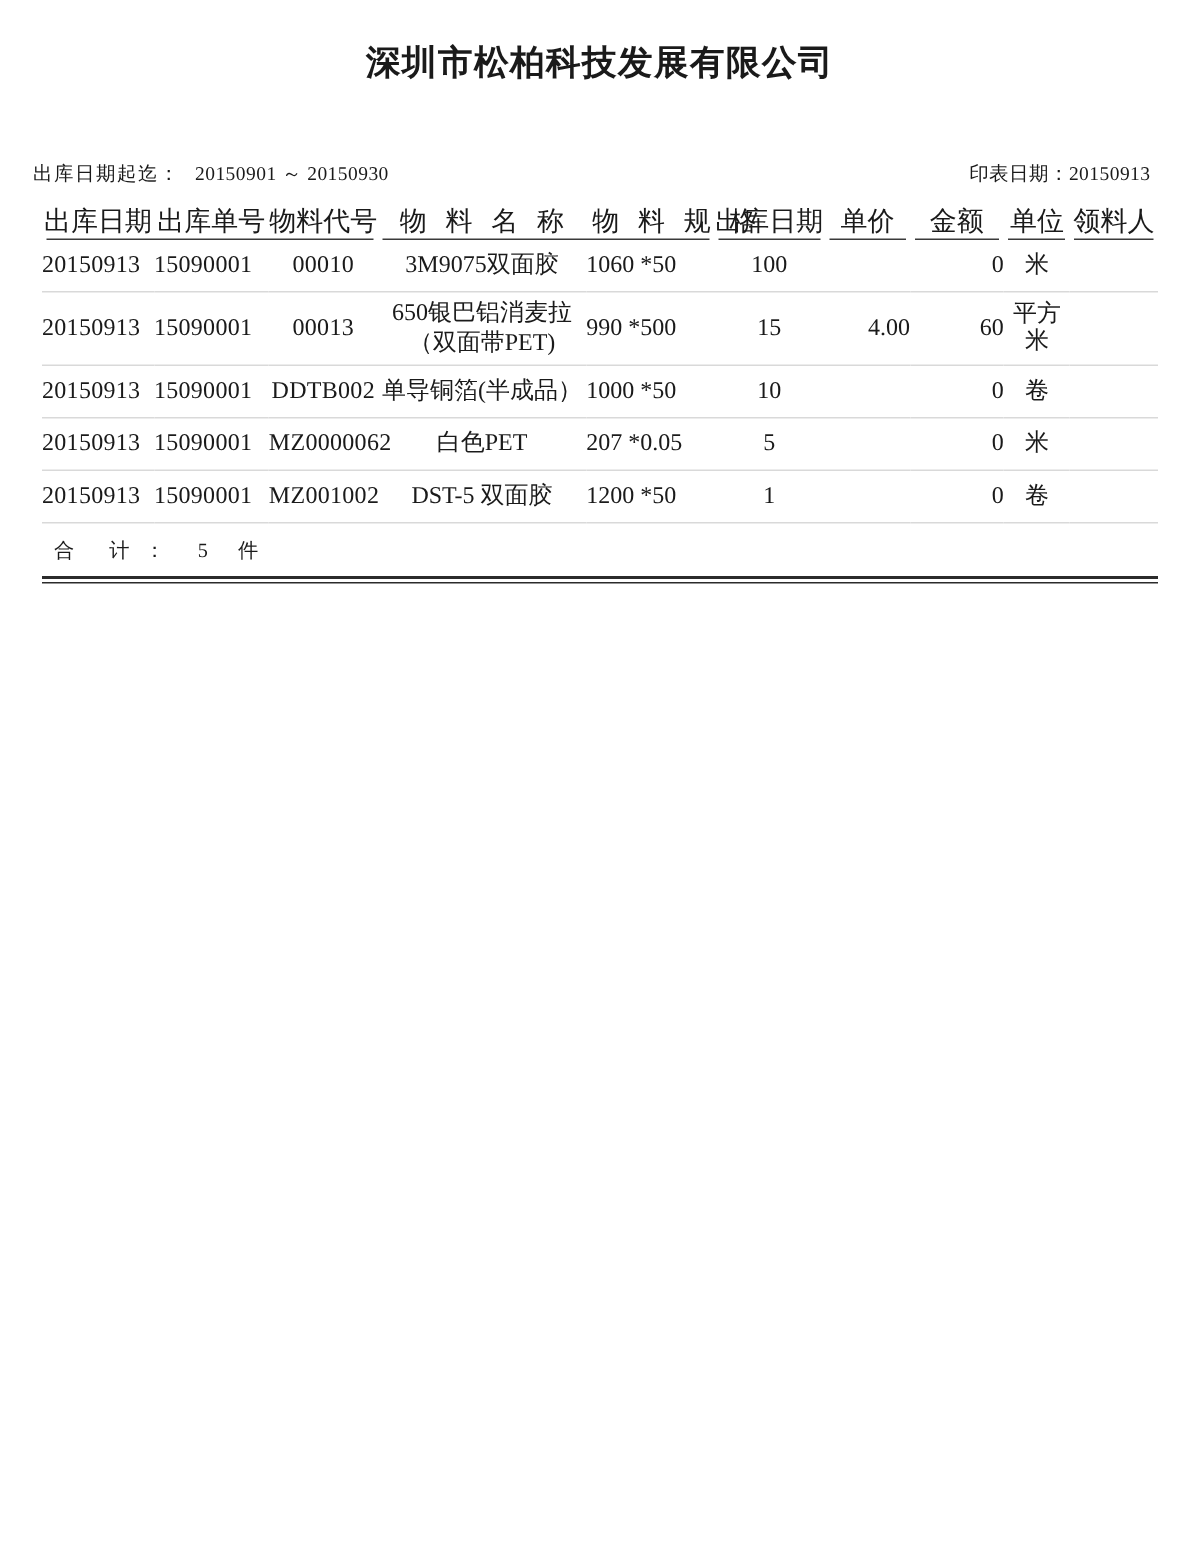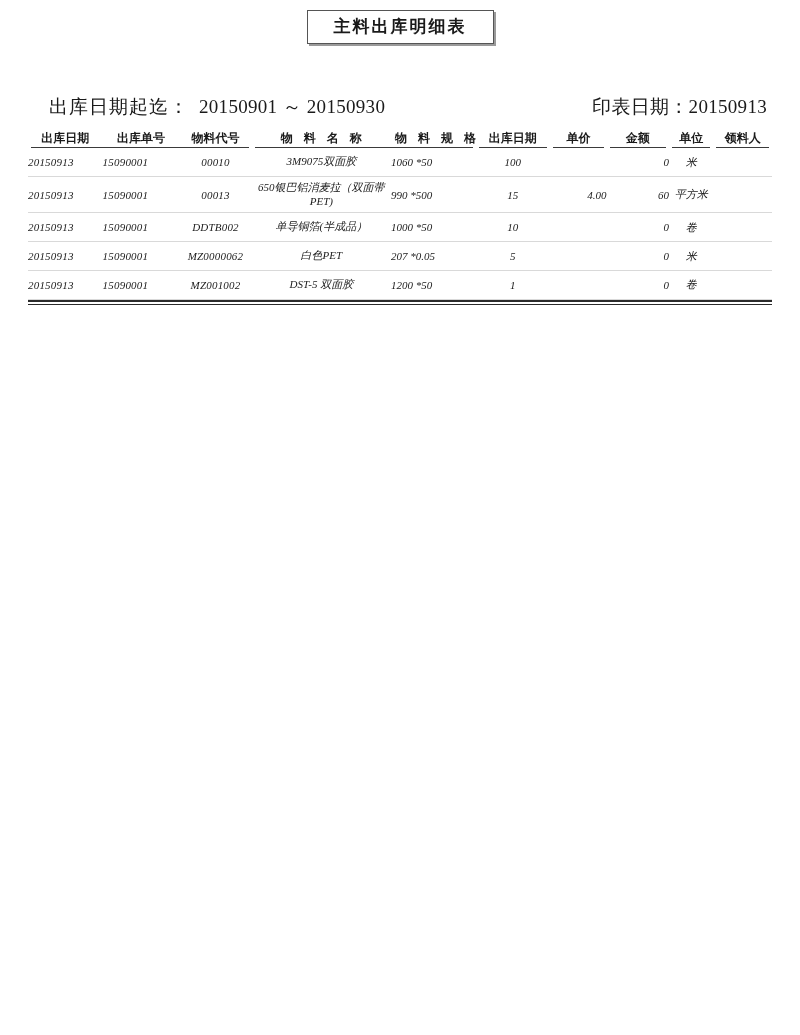--- a/index.html
+++ b/index.html
@@ -42,25 +42,25 @@
     padding: 4px 26px 5px 26px;
     font-size: 17px;
     font-weight: bold;
     letter-spacing: 2px;
     font-family: "DejaVu Sans", "Liberation Sans", sans-serif;
   }
 
   
   .meta-line {
     margin-top: 26px;
-    padding: 0 33px 0 49px;
+    padding: 0 33px 0 22px;
     display: flex;
     justify-content: space-between;
     align-items: baseline;
-    font-size: 19px;
+    font-size: 13px;
   }
   .meta-left { white-space: nowrap; }
   .meta-left .meta-label { letter-spacing: 1px; }
   .meta-left .meta-value { margin-left: 10px; letter-spacing: 0.3px; }
   .meta-right { white-space: nowrap; letter-spacing: 0.3px; margin-top: 24px; }
 
   
   .table-area {
     margin-top: 10px;
     padding: 0 28px 0 28px;
@@ -82,22 +82,22 @@
   col.c-code   { width: 72px; }
   col.c-name   { width: 138px; }
   col.c-spec   { width: 84px; }
   col.c-qty    { width: 74px; }
   col.c-price  { width: 56px; }
   col.c-amount { width: 62px; }
   col.c-unit   { width: 44px; }
   col.c-picker { width: 58px; }
 
   thead th {
-    font-weight: bold;
-    font-size: 12px;
+    font-weight: normal;
+    font-size: 18px;
     padding-bottom: 5px;
     padding-top: 2px;
     white-space: nowrap;
   }
   thead th .hd {
     display: block;
     text-align: center;
   }
   
   .spread { letter-spacing: 4px; padding-left: 4px; }
@@ -107,22 +107,21 @@
   .rule-seg {
     height: 1px;
     background: #3a3a3a;
     margin: 0 3px;
   }
 
   tbody tr.data-row td {
     border-bottom: 1px solid #d9d9d9;
     padding-top: 7px;
     padding-bottom: 7px;
-    font-size: 11px;
-    font-style: italic;
+    font-size: 16px;
   }
   tbody tr.data-row.tall td {
     padding-top: 4px;
     padding-bottom: 4px;
   }
   td.t-date, td.t-order, td.t-code {
     text-align: left;
     padding-left: 8px;
     font-family: "Liberation Serif", "DejaVu Serif", serif;
     letter-spacing: 0.2px;
@@ -165,24 +164,22 @@
     border-bottom: 1px solid #2b2b2b;
     height: 2px;
     margin: 0 28px;
   }
 </style>
 </head>
 <body>
 
 <div class="page">
 
-
-  <div class="report-title-wrap">
-    <div class="report-title">主料出库明细表</div>
-  </div>
+  <div class="company-title">深圳市松柏科技发展有限公司</div>
+
 
   <div class="meta-line">
     <div class="meta-left">
       <span class="meta-label">出库日期起迄：</span><span class="meta-value">20150901 ～ 20150930</span>
     </div>
     <div class="meta-right">印表日期：20150913</div>
   </div>
 
   <div class="table-area">
     <table class="grid">
@@ -323,16 +320,19 @@
           <td class="t-price"></td>
           <td class="t-amount">0</td>
           <td class="t-unit">卷</td>
           <td class="t-picker"></td>
         </tr>
 
       </tbody>
     </table>
   </div>
 
+  <div class="total-row" style="padding-left:36px;">
+    <span class="tl-label">合 计</span><span class="tl-colon">：</span><span class="tl-value">5</span><span class="tl-unit">件</span>
+  </div>
 
   <div class="bottom-rule"></div>
 
 </div>
 
 </body></html>

